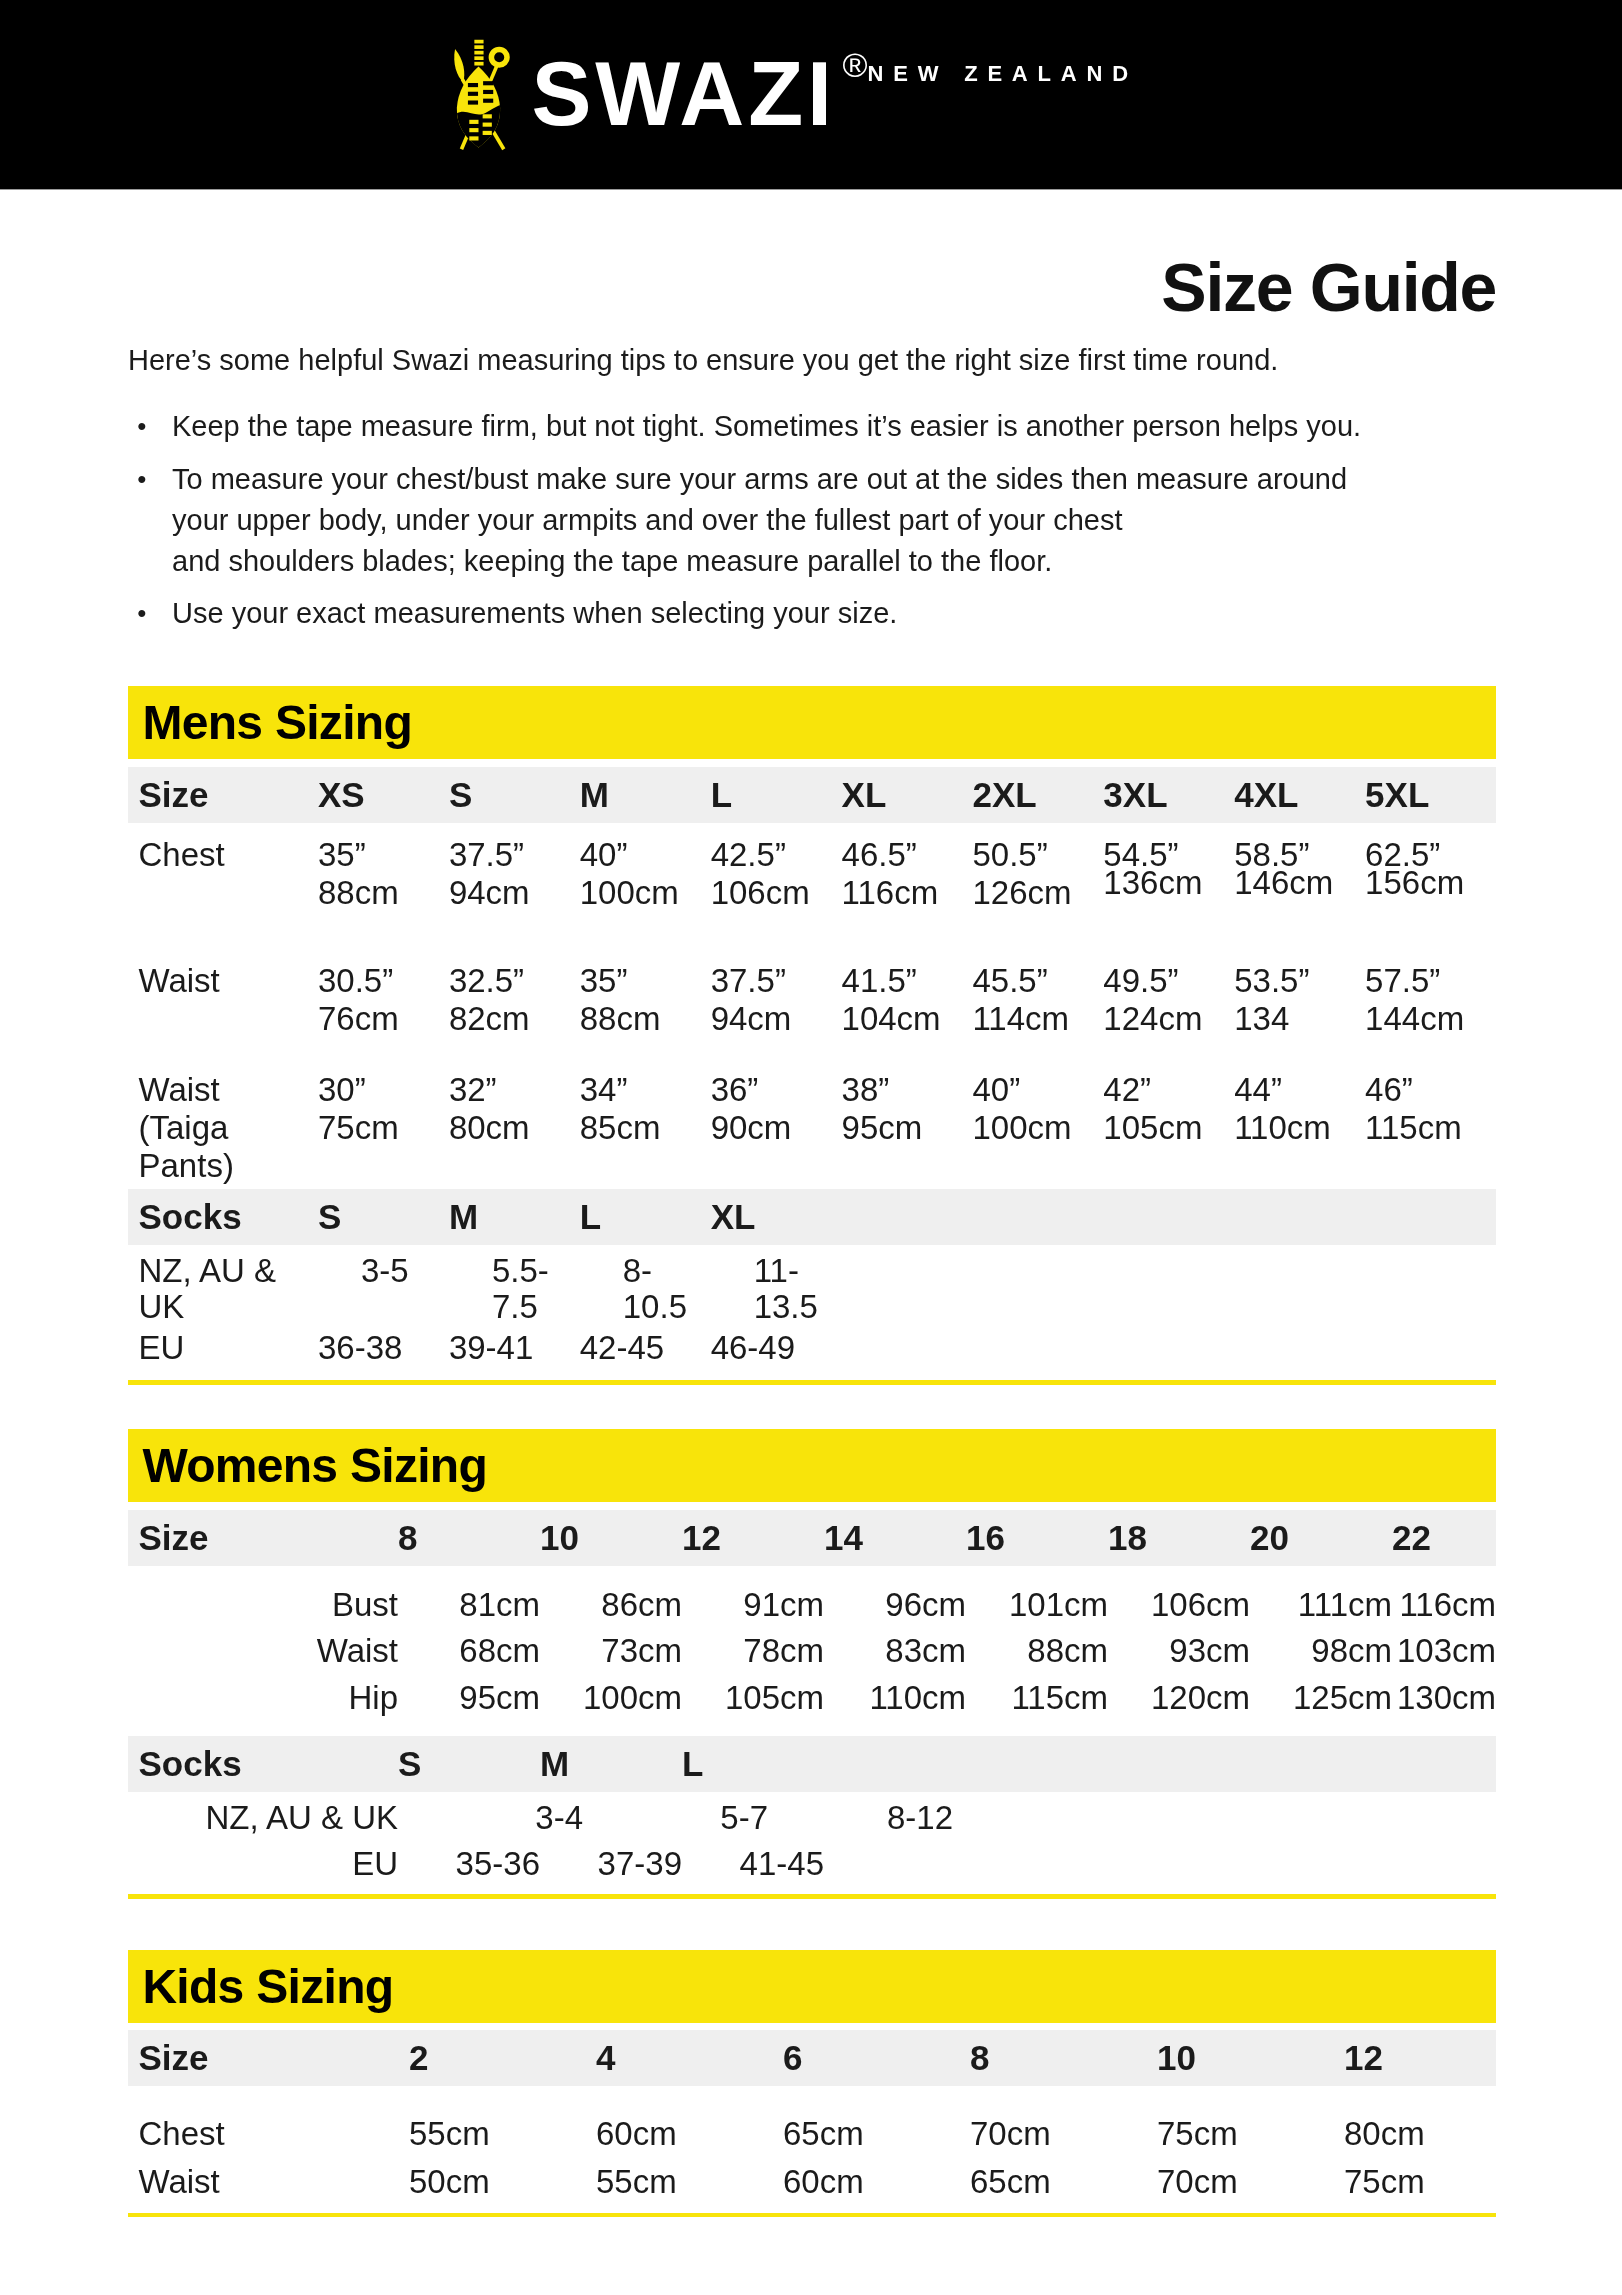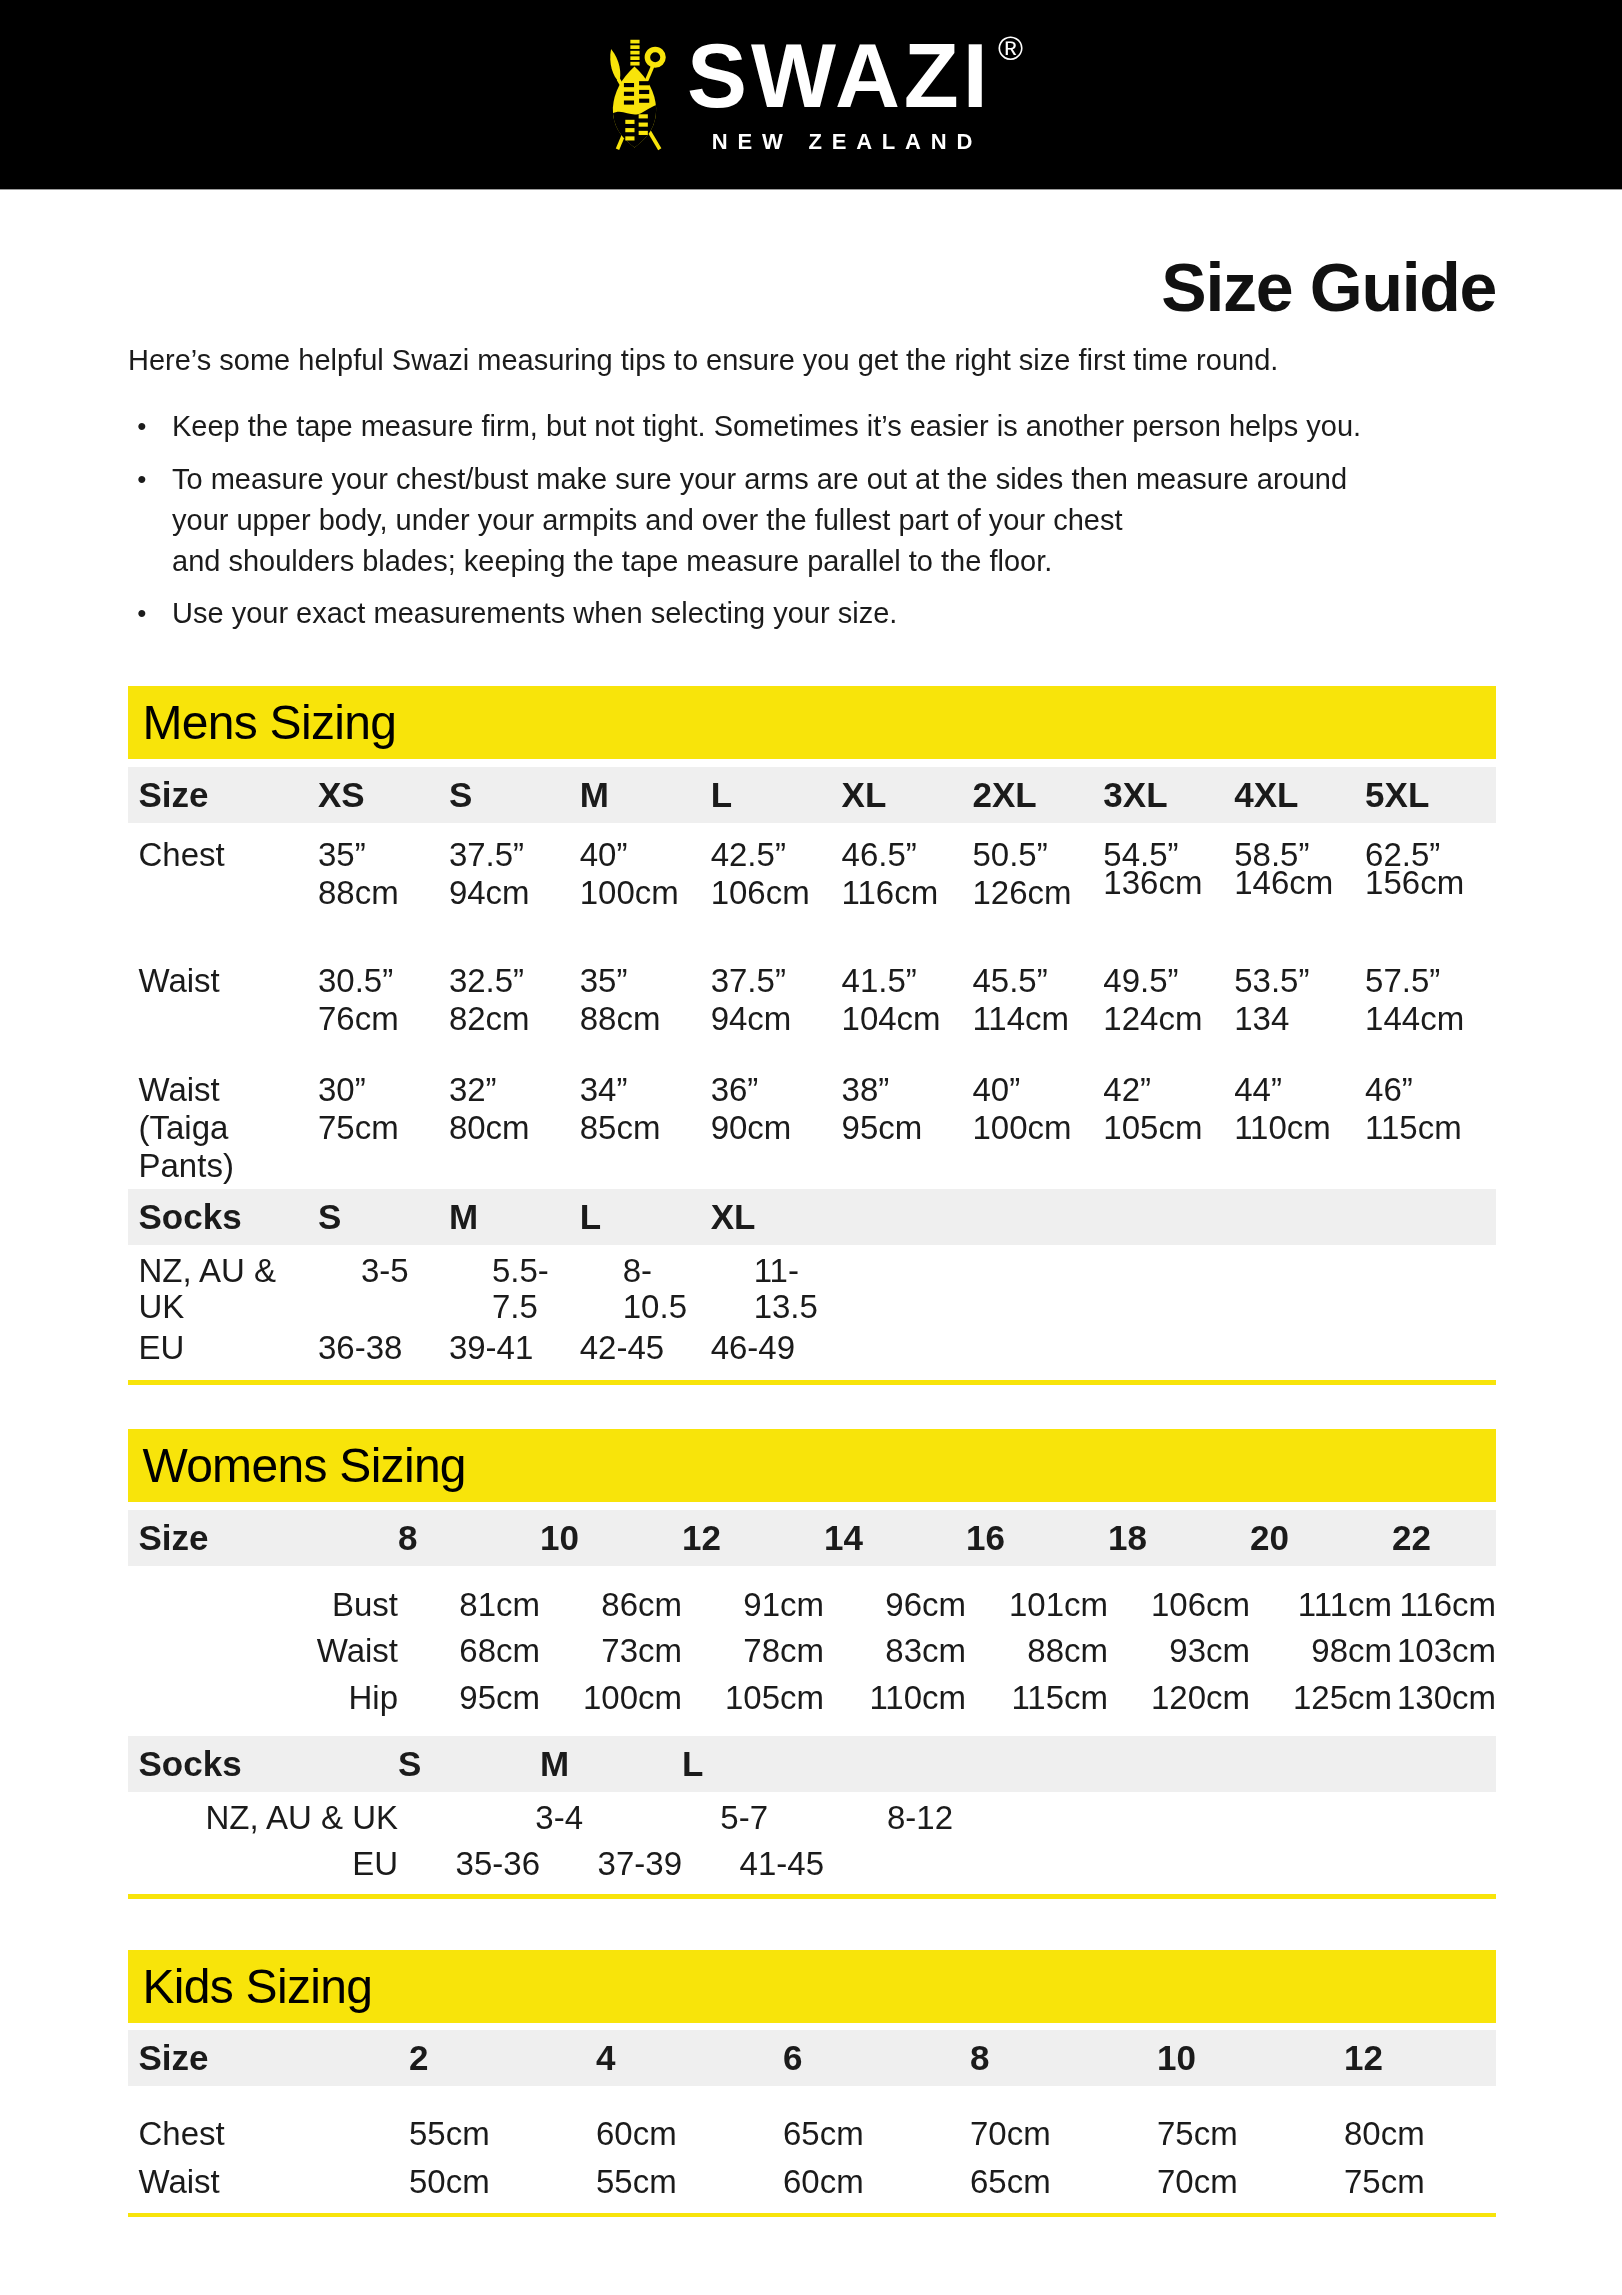--- a/index.html
+++ b/index.html
@@ -4,21 +4,21 @@
 <style>
   * { margin:0; padding:0; box-sizing:border-box; }
   html,body { width:1623px; height:2295px; background:#ffffff; overflow:hidden;
               font-family:"Liberation Sans", sans-serif; color:#1b1b1b; }
 
   
   .brand-header { height:190px; background:#000; display:flex; align-items:center;
                   justify-content:center; border-bottom:1.3px solid #9a9a9a; }
   .brand-lockup { display:flex; align-items:center; gap:18.3px; }
   .brand-shield { width:69px; height:139px; }
-  .brand-text { display:flex; flex-direction:column; }
+  .brand-text { display:flex; flex-direction:row; }
   .brand-row { display:flex; align-items:flex-start; }
   .brand-name { color:#fff; font-weight:700; font-size:90px; line-height:85px;
                 letter-spacing:3.9px; }
   .brand-reg { color:#fff; font-size:34px; line-height:34px; margin:-3.9px 0 0 6.5px; }
   .brand-country { color:#fff; font-weight:700; font-size:22px; letter-spacing:9.8px;
                    text-align:right; margin-top:9.2px; padding-right:41px; }
 
   
   .content { width:1368px; margin:0 128px; }
   h1.page-title { font-size:68px; font-weight:700; letter-spacing:-1.3px;
@@ -27,21 +27,21 @@
   ul.tips { list-style:none; }
   ul.tips li { position:relative; padding-left:44px; font-size:29px;
                line-height:41px; margin-bottom:11.8px; white-space:pre-line; }
   ul.tips li::before { content:"•"; position:absolute; left:9.2px; top:0; font-size:26px; }
 
   
   .size-section { margin-top:52px; }
   .size-section + .size-section { margin-top:0; }
   .sec-bar { height:73px; display:flex; align-items:center; padding-left:14.4px;
              margin-bottom:7.9px; }
-  .sec-bar h2 { font-size:48px; font-weight:400; letter-spacing:-0.7px; color:#000; }
+  .sec-bar h2 { font-size:48px; font-weight:700; letter-spacing:-0.7px; color:#000; }
 
   .thead { height:56px; align-items:center; font-weight:700; font-size:35px; }
   .thead > div:first-child { padding-left:10.5px; }
   .trow { font-size:33px; }
   .trow > div:first-child { padding-left:10.5px; }
   .trow.two { padding-top:13px; margin-bottom:37px; }
   .trow.two.tight { margin-bottom:19.6px; }
   .trow.two.last { margin-bottom:0; }
   .trow .l1, .trow .l2 { display:block; height:38px; line-height:38px; }
   .trow .l2.raised { transform:translateY(-10.5px); }

